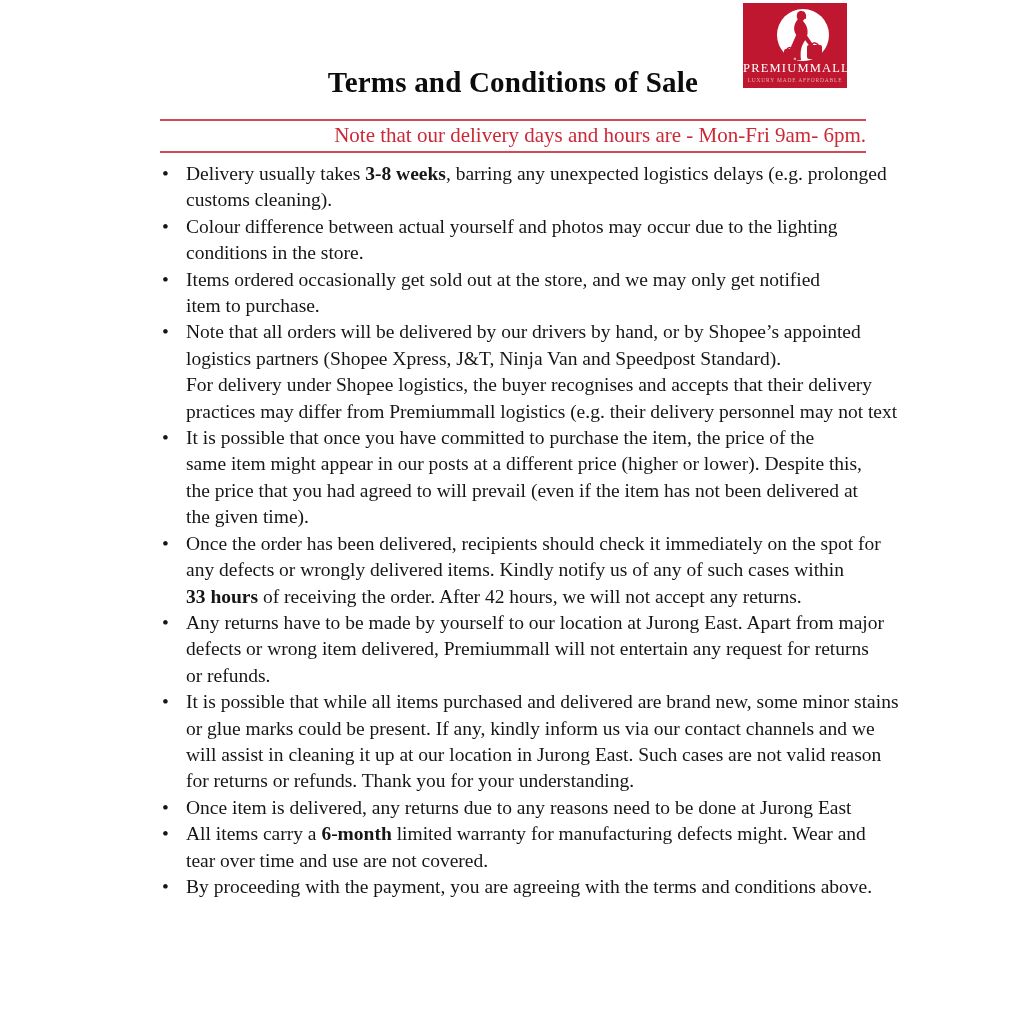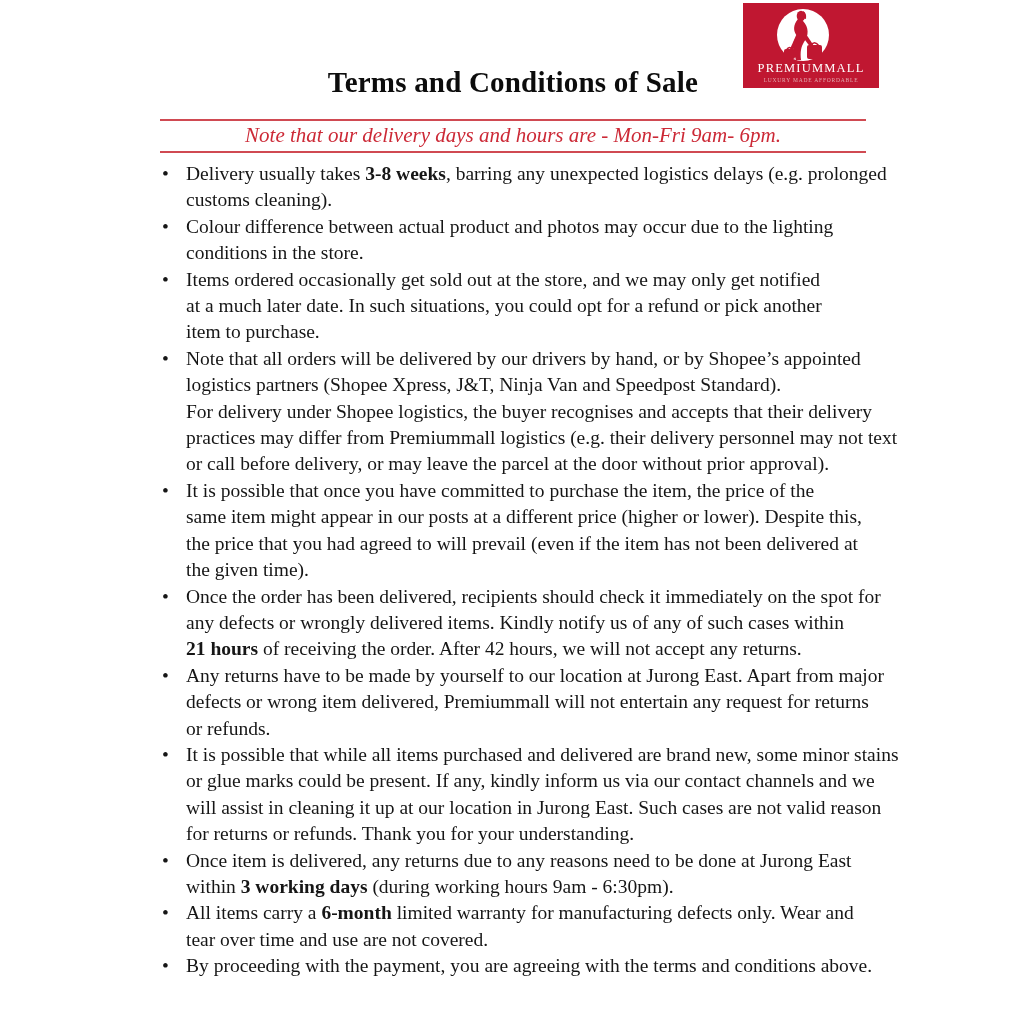--- a/index.html
+++ b/index.html
@@ -8,21 +8,21 @@
     background: #ffffff;
     font-family: "Liberation Serif", "DejaVu Serif", serif;
     color: #161616;
     overflow: hidden;
   }
   .page { position: relative; width: 1024px; height: 1024px; background: #fff; }
 
   
   .logo {
     position: absolute; left: 743px; top: 3px;
-    width: 136px; height: 85px;
+    width: 104px; height: 85px;
     background: #C01731;
     text-align: center;
   }
   .logo svg { display: block; }
   .logo-brand {
     position: absolute; left: 0; right: 0; top: 58px;
     color: #ffffff; font-size: 12.5px; letter-spacing: 1.2px;
     font-family: "Liberation Serif", serif; white-space: nowrap;
   }
   .logo-tagline {
@@ -37,21 +37,21 @@
     text-align: center; font-size: 29px; font-weight: bold;
     color: #0c0c0c; letter-spacing: 0.2px;
   }
 
   
   .rule { position: absolute; left: 160px; width: 706px; height: 2px; background: #d04a52; }
   .rule-top { top: 119px; }
   .rule-bottom { top: 151px; }
   .note {
     position: absolute; top: 123px; left: 160px; width: 706px;
-    text-align: center; font-style: italic; font-size: 21px;
+    text-align: right; font-size: 21px;
     color: #cc2936;
   }
 
   
   .terms { position: absolute; top: 161px; left: 160px; width: 740px; }
   .term { display: flex; align-items: flex-start; }
   .bullet {
     flex: 0 0 26px; width: 26px;
     font-size: 19.5px; line-height: 26.4px;
     padding-left: 2px; box-sizing: border-box;
@@ -94,57 +94,55 @@
       <div class="term">
         <span class="bullet">•</span>
         <div class="term-text">
           <div class="line"><span>Delivery usually takes </span><b>3-8 weeks</b><span>, barring any unexpected logistics delays (e.g. prolonged</span></div>
           <div class="line"><span>customs cleaning).</span></div>
         </div>
       </div>
       <div class="term">
         <span class="bullet">•</span>
         <div class="term-text">
-          <div class="line"><span>Colour difference between actual product and photos may occur due to the lighting</span></div>
+          <div class="line"><span>Colour difference between actual yourself and photos may occur due to the lighting</span></div>
           <div class="line"><span>conditions in the store.</span></div>
         </div>
       </div>
       <div class="term">
         <span class="bullet">•</span>
         <div class="term-text">
           <div class="line"><span>Items ordered occasionally get sold out at the store, and we may only get notified</span></div>
-          <div class="line"><span>at a much later date. In such situations, you could opt for a refund or pick another</span></div>
           <div class="line"><span>item to purchase.</span></div>
         </div>
       </div>
       <div class="term">
         <span class="bullet">•</span>
         <div class="term-text">
           <div class="line"><span>Note that all orders will be delivered by our drivers by hand, or by Shopee’s appointed</span></div>
           <div class="line"><span>logistics partners (Shopee Xpress, J&amp;T, Ninja Van and Speedpost Standard).</span></div>
           <div class="line"><span>For delivery under Shopee logistics, the buyer recognises and accepts that their delivery</span></div>
           <div class="line"><span>practices may differ from Premiummall logistics (e.g. their delivery personnel may not text</span></div>
-          <div class="line"><span>or call before delivery, or may leave the parcel at the door without prior approval).</span></div>
         </div>
       </div>
       <div class="term">
         <span class="bullet">•</span>
         <div class="term-text">
           <div class="line"><span>It is possible that once you have committed to purchase the item, the price of the</span></div>
           <div class="line"><span>same item might appear in our posts at a different price (higher or lower). Despite this,</span></div>
           <div class="line"><span>the price that you had agreed to will prevail (even if the item has not been delivered at</span></div>
           <div class="line"><span>the given time).</span></div>
         </div>
       </div>
       <div class="term">
         <span class="bullet">•</span>
         <div class="term-text">
           <div class="line"><span>Once the order has been delivered, recipients should check it immediately on the spot for</span></div>
           <div class="line"><span>any defects or wrongly delivered items. Kindly notify us of any of such cases within</span></div>
-          <div class="line"><b>21 hours</b><span> of receiving the order. After 42 hours, we will not accept any returns.</span></div>
+          <div class="line"><b>33 hours</b><span> of receiving the order. After 42 hours, we will not accept any returns.</span></div>
         </div>
       </div>
       <div class="term">
         <span class="bullet">•</span>
         <div class="term-text">
           <div class="line"><span>Any returns have to be made by yourself to our location at Jurong East. Apart from major</span></div>
           <div class="line"><span>defects or wrong item delivered, Premiummall will not entertain any request for returns</span></div>
           <div class="line"><span>or refunds.</span></div>
         </div>
       </div>
@@ -154,27 +152,26 @@
           <div class="line"><span>It is possible that while all items purchased and delivered are brand new, some minor stains</span></div>
           <div class="line"><span>or glue marks could be present. If any, kindly inform us via our contact channels and we</span></div>
           <div class="line"><span>will assist in cleaning it up at our location in Jurong East. Such cases are not valid reason</span></div>
           <div class="line"><span>for returns or refunds. Thank you for your understanding.</span></div>
         </div>
       </div>
       <div class="term">
         <span class="bullet">•</span>
         <div class="term-text">
           <div class="line"><span>Once item is delivered, any returns due to any reasons need to be done at Jurong East</span></div>
-          <div class="line"><span>within </span><b>3 working days</b><span> (during working hours 9am - 6:30pm).</span></div>
         </div>
       </div>
       <div class="term">
         <span class="bullet">•</span>
         <div class="term-text">
-          <div class="line"><span>All items carry a </span><b>6-month</b><span> limited warranty for manufacturing defects only. Wear and</span></div>
+          <div class="line"><span>All items carry a </span><b>6-month</b><span> limited warranty for manufacturing defects might. Wear and</span></div>
           <div class="line"><span>tear over time and use are not covered.</span></div>
         </div>
       </div>
       <div class="term">
         <span class="bullet">•</span>
         <div class="term-text">
           <div class="line"><span>By proceeding with the payment, you are agreeing with the terms and conditions above.</span></div>
         </div>
       </div>
     </div>

